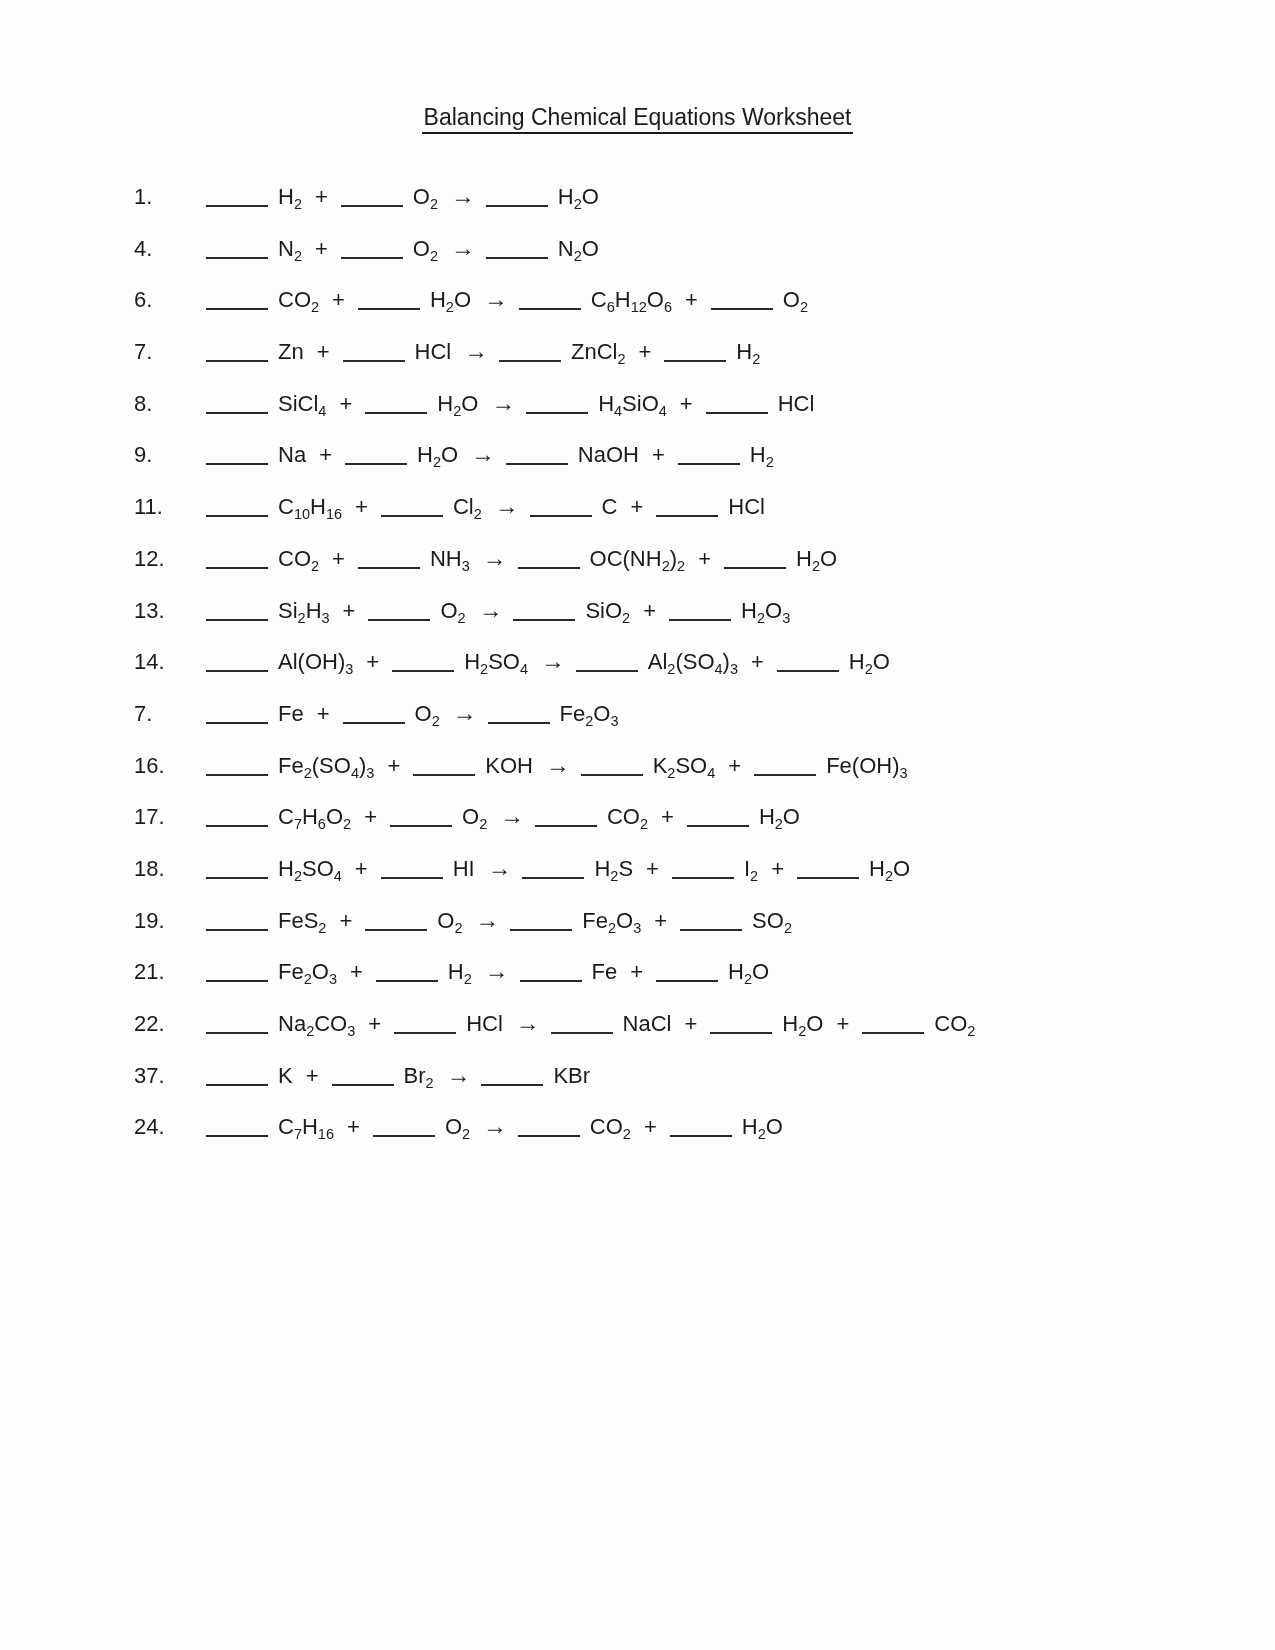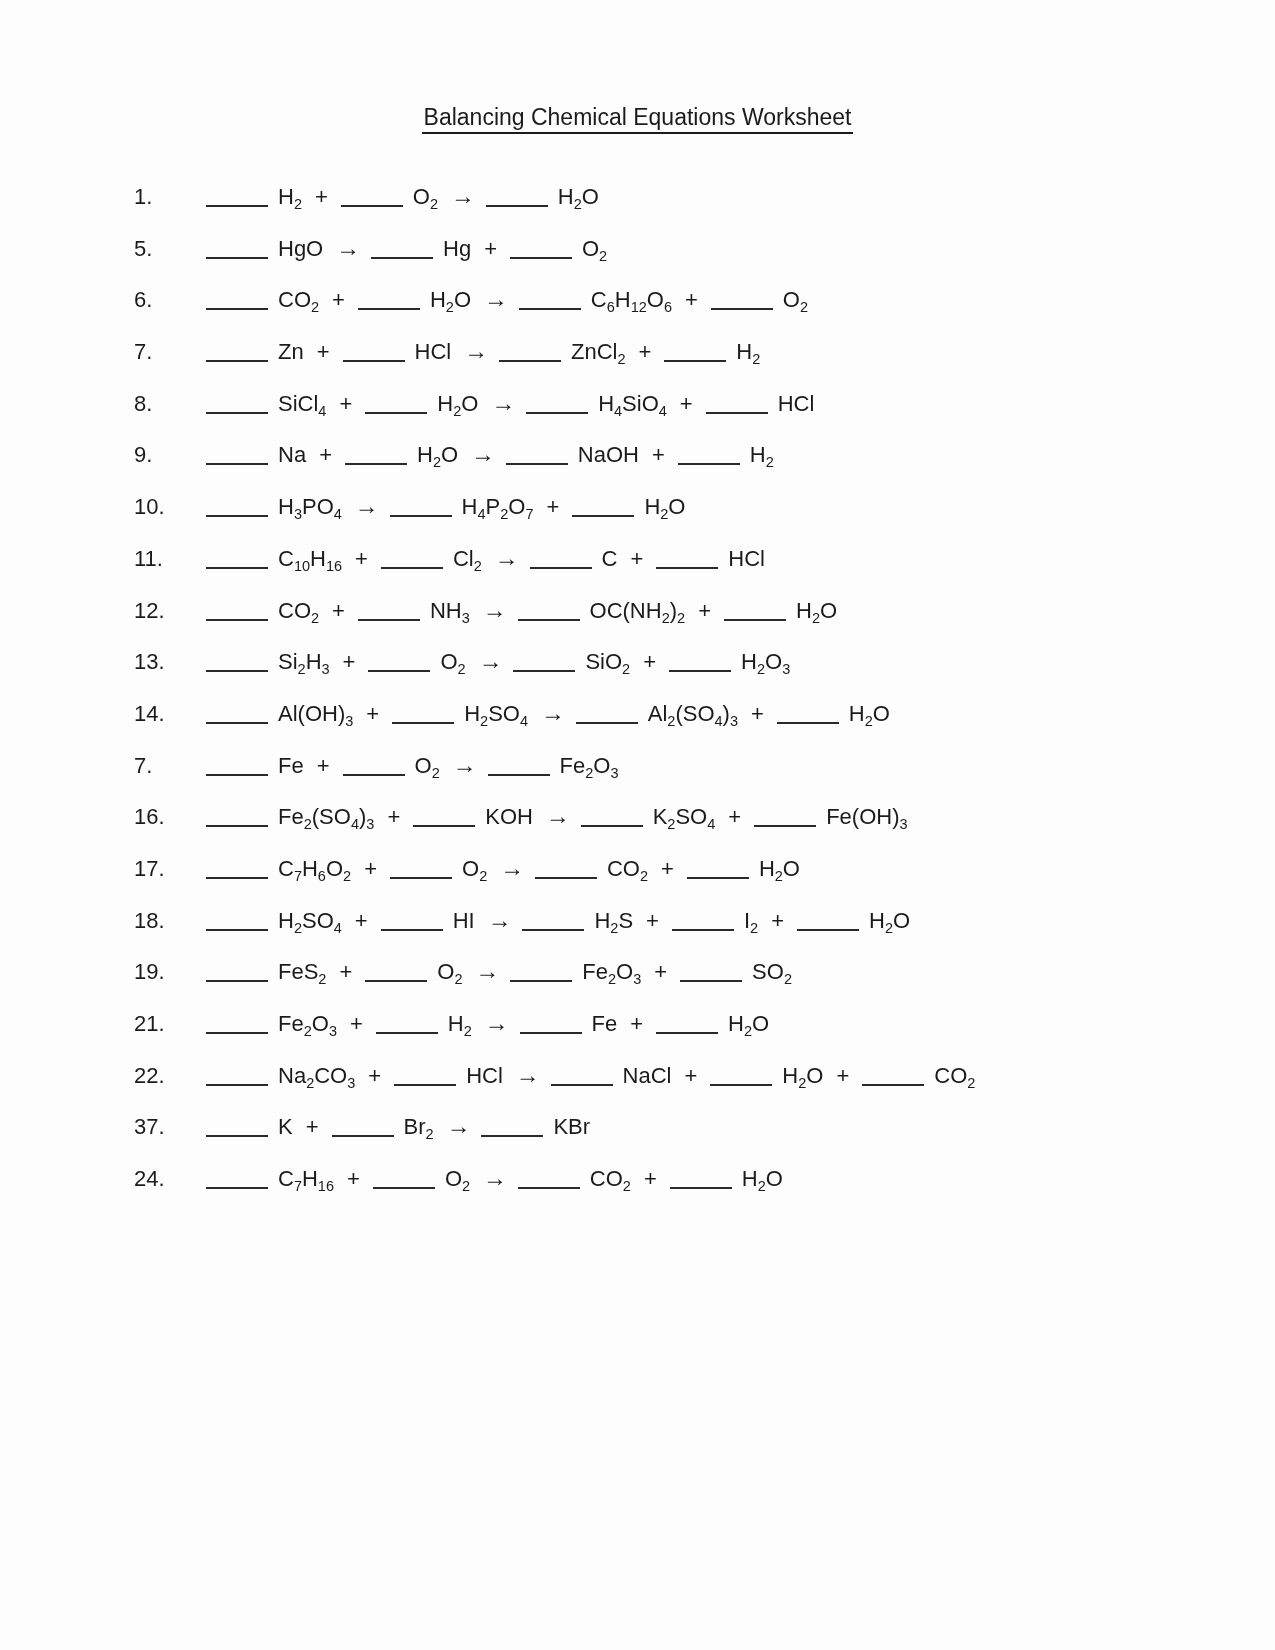--- a/index.html
+++ b/index.html
@@ -61,26 +61,25 @@
 </style>
 </head>
 <body>
 
 <div class="page">
   <div class="title-wrap">
     <span class="title">Balancing Chemical Equations Worksheet</span>
   </div>
   <div class="equation-list">
       <div class="row"><span class="num">1.</span><span class="blank"></span><span class="formula">H<sub>2</sub></span><span class="op">+</span><span class="blank"></span><span class="formula">O<sub>2</sub></span><span class="arrow">→</span><span class="blank"></span><span class="formula">H<sub>2</sub>O</span></div>
-      <div class="row"><span class="num">5.</span><span class="blank"></span><span class="formula">HgO</span><span class="arrow">→</span><span class="blank"></span><span class="formula">Hg</span><span class="op">+</span><span class="blank"></span><span class="formula">O<sub>2</sub></span></div>
+      <div class="row"><span class="num">4.</span><span class="blank"></span><span class="formula">N<sub>2</sub></span><span class="op">+</span><span class="blank"></span><span class="formula">O<sub>2</sub></span><span class="arrow">→</span><span class="blank"></span><span class="formula">N<sub>2</sub>O</span></div>
       <div class="row"><span class="num">6.</span><span class="blank"></span><span class="formula">CO<sub>2</sub></span><span class="op">+</span><span class="blank"></span><span class="formula">H<sub>2</sub>O</span><span class="arrow">→</span><span class="blank"></span><span class="formula">C<sub>6</sub>H<sub>12</sub>O<sub>6</sub></span><span class="op">+</span><span class="blank"></span><span class="formula">O<sub>2</sub></span></div>
       <div class="row"><span class="num">7.</span><span class="blank"></span><span class="formula">Zn</span><span class="op">+</span><span class="blank"></span><span class="formula">HCl</span><span class="arrow">→</span><span class="blank"></span><span class="formula">ZnCl<sub>2</sub></span><span class="op">+</span><span class="blank"></span><span class="formula">H<sub>2</sub></span></div>
       <div class="row"><span class="num">8.</span><span class="blank"></span><span class="formula">SiCl<sub>4</sub></span><span class="op">+</span><span class="blank"></span><span class="formula">H<sub>2</sub>O</span><span class="arrow">→</span><span class="blank"></span><span class="formula">H<sub>4</sub>SiO<sub>4</sub></span><span class="op">+</span><span class="blank"></span><span class="formula">HCl</span></div>
       <div class="row"><span class="num">9.</span><span class="blank"></span><span class="formula">Na</span><span class="op">+</span><span class="blank"></span><span class="formula">H<sub>2</sub>O</span><span class="arrow">→</span><span class="blank"></span><span class="formula">NaOH</span><span class="op">+</span><span class="blank"></span><span class="formula">H<sub>2</sub></span></div>
-      <div class="row"><span class="num">10.</span><span class="blank"></span><span class="formula">H<sub>3</sub>PO<sub>4</sub></span><span class="arrow">→</span><span class="blank"></span><span class="formula">H<sub>4</sub>P<sub>2</sub>O<sub>7</sub></span><span class="op">+</span><span class="blank"></span><span class="formula">H<sub>2</sub>O</span></div>
       <div class="row"><span class="num">11.</span><span class="blank"></span><span class="formula">C<sub>10</sub>H<sub>16</sub></span><span class="op">+</span><span class="blank"></span><span class="formula">Cl<sub>2</sub></span><span class="arrow">→</span><span class="blank"></span><span class="formula">C</span><span class="op">+</span><span class="blank"></span><span class="formula">HCl</span></div>
       <div class="row"><span class="num">12.</span><span class="blank"></span><span class="formula">CO<sub>2</sub></span><span class="op">+</span><span class="blank"></span><span class="formula">NH<sub>3</sub></span><span class="arrow">→</span><span class="blank"></span><span class="formula">OC(NH<sub>2</sub>)<sub>2</sub></span><span class="op">+</span><span class="blank"></span><span class="formula">H<sub>2</sub>O</span></div>
       <div class="row"><span class="num">13.</span><span class="blank"></span><span class="formula">Si<sub>2</sub>H<sub>3</sub></span><span class="op">+</span><span class="blank"></span><span class="formula">O<sub>2</sub></span><span class="arrow">→</span><span class="blank"></span><span class="formula">SiO<sub>2</sub></span><span class="op">+</span><span class="blank"></span><span class="formula">H<sub>2</sub>O<sub>3</sub></span></div>
       <div class="row"><span class="num">14.</span><span class="blank"></span><span class="formula">Al(OH)<sub>3</sub></span><span class="op">+</span><span class="blank"></span><span class="formula">H<sub>2</sub>SO<sub>4</sub></span><span class="arrow">→</span><span class="blank"></span><span class="formula">Al<sub>2</sub>(SO<sub>4</sub>)<sub>3</sub></span><span class="op">+</span><span class="blank"></span><span class="formula">H<sub>2</sub>O</span></div>
       <div class="row"><span class="num">7.</span><span class="blank"></span><span class="formula">Fe</span><span class="op">+</span><span class="blank"></span><span class="formula">O<sub>2</sub></span><span class="arrow">→</span><span class="blank"></span><span class="formula">Fe<sub>2</sub>O<sub>3</sub></span></div>
       <div class="row"><span class="num">16.</span><span class="blank"></span><span class="formula">Fe<sub>2</sub>(SO<sub>4</sub>)<sub>3</sub></span><span class="op">+</span><span class="blank"></span><span class="formula">KOH</span><span class="arrow">→</span><span class="blank"></span><span class="formula">K<sub>2</sub>SO<sub>4</sub></span><span class="op">+</span><span class="blank"></span><span class="formula">Fe(OH)<sub>3</sub></span></div>
       <div class="row"><span class="num">17.</span><span class="blank"></span><span class="formula">C<sub>7</sub>H<sub>6</sub>O<sub>2</sub></span><span class="op">+</span><span class="blank"></span><span class="formula">O<sub>2</sub></span><span class="arrow">→</span><span class="blank"></span><span class="formula">CO<sub>2</sub></span><span class="op">+</span><span class="blank"></span><span class="formula">H<sub>2</sub>O</span></div>
       <div class="row"><span class="num">18.</span><span class="blank"></span><span class="formula">H<sub>2</sub>SO<sub>4</sub></span><span class="op">+</span><span class="blank"></span><span class="formula">HI</span><span class="arrow">→</span><span class="blank"></span><span class="formula">H<sub>2</sub>S</span><span class="op">+</span><span class="blank"></span><span class="formula">I<sub>2</sub></span><span class="op">+</span><span class="blank"></span><span class="formula">H<sub>2</sub>O</span></div>
       <div class="row"><span class="num">19.</span><span class="blank"></span><span class="formula">FeS<sub>2</sub></span><span class="op">+</span><span class="blank"></span><span class="formula">O<sub>2</sub></span><span class="arrow">→</span><span class="blank"></span><span class="formula">Fe<sub>2</sub>O<sub>3</sub></span><span class="op">+</span><span class="blank"></span><span class="formula">SO<sub>2</sub></span></div>
       <div class="row"><span class="num">21.</span><span class="blank"></span><span class="formula">Fe<sub>2</sub>O<sub>3</sub></span><span class="op">+</span><span class="blank"></span><span class="formula">H<sub>2</sub></span><span class="arrow">→</span><span class="blank"></span><span class="formula">Fe</span><span class="op">+</span><span class="blank"></span><span class="formula">H<sub>2</sub>O</span></div>

